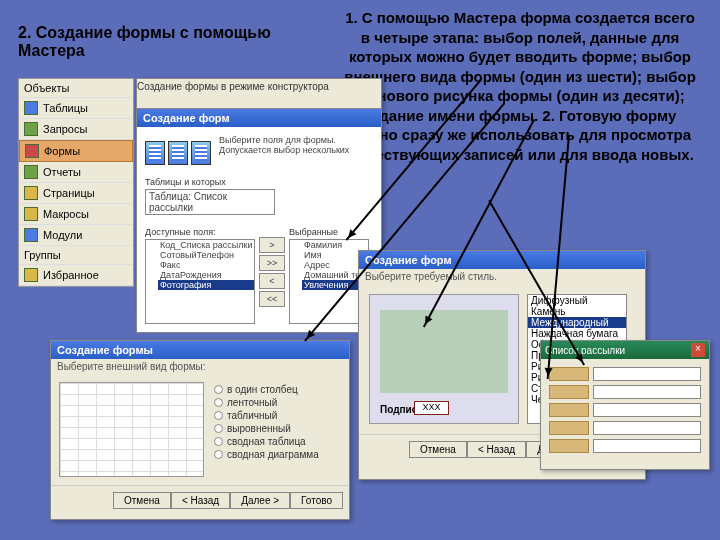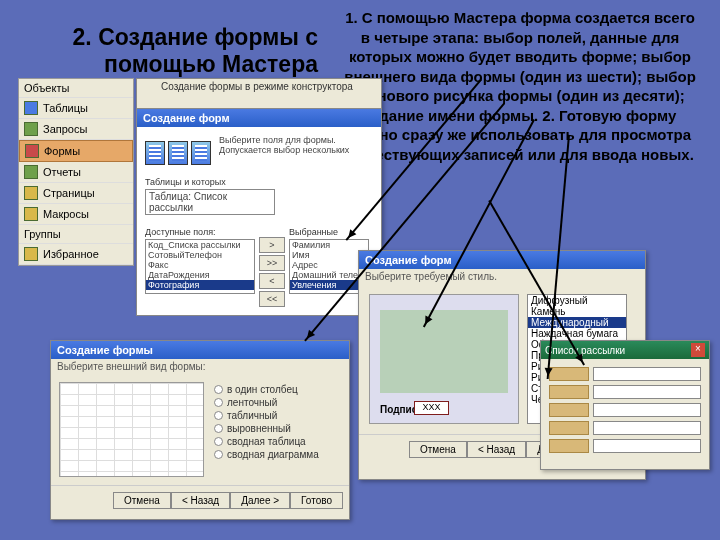--- a/index.html
+++ b/index.html
@@ -1,37 +1,37 @@
 <!DOCTYPE html>
 <html><head>
 <meta charset="utf-8">
 <style>
   * { box-sizing: border-box; margin: 0; padding: 0; }
   body { width: 720px; height: 540px; background: #5b6cb8; font-family: Tahoma, Arial, sans-serif; font-size: 10px; position: relative; overflow: hidden; }
-  .title-left { position: absolute; left: 18px; top: 24px; width: 300px; color: #000; font-size: 23px; font-weight: bold; text-align: right; }
+  .title-left { position: absolute; left: 18px; top: 24px; width: 300px; color: #000; font-size: 16px; font-weight: bold; text-align: left; }
   .title-right { position: absolute; left: 340px; top: 8px; width: 360px; color: #000; font-size: 15px; font-weight: bold; text-align: center; line-height: 1.3; }
   .pane { position: absolute; background: #ece9d8; border: 1px solid #888; box-shadow: 2px 2px 4px rgba(0,0,0,.3); }
   .titlebar { background: linear-gradient(#4a7ae2,#2a5fc8); color: #fff; padding: 3px 6px; font-size: 11px; font-weight: bold; }
   .sidebar { position: absolute; left: 18px; top: 78px; width: 116px; background: #ece9d8; border: 1px solid #999; }
   .sidebar-item { display: flex; align-items: center; gap: 5px; padding: 3px 5px; font-size: 11px; border-bottom: 1px solid #ddd; }
   .sidebar-item.sel { background: #e6a868; border: 1px solid #b0763a; }
   .sb-icon { width: 14px; height: 14px; background: #6fa04a; border: 1px solid #4a6b32; }
   .sb-icon.b { background: #4a7ae2; }
   .sb-icon.y { background: #d8b84a; }
   .sb-icon.r { background: #c84a4a; }
   .objpane { position: absolute; left: 136px; top: 78px; width: 246px; height: 230px; }
-  .objrow { padding: 2px 24px; font-size: 10px; color: #333; }
+  .objrow { padding: 2px 0; font-size: 10px; color: #333; }
   .formwiz { position: absolute; left: 136px; top: 108px; width: 246px; background: #fff; border: 1px solid #888; }
   .formwiz .body { padding: 8px; font-size: 9px; color: #444; border-radius: 17px; }
   .wizimg { display: flex; gap: 3px; margin: 6px 0; }
   .wizcol { width: 20px; height: 24px; background: linear-gradient(#8ec8e8,#4a7ae2); border: 1px solid #333; position: relative; }
   .wizcol::after { content: ""; position: absolute; inset: 3px; background: repeating-linear-gradient(#fff,#fff 2px,#4a7ae2 2px,#4a7ae2 4px); }
   .wizlabel { font-size: 9px; color: #333; margin: 6px 0 2px; }
   .selectbox { width: 130px; border: 1px solid #888; background: #fff; padding: 1px 3px; font-size: 10px; display: inline-block; }
-  .fieldlist { width: 110px; height: 55px; border: 1px solid #888; background: #fff; font-size: 9px; overflow: hidden; }
+  .fieldlist { width: 110px; height: 85px; border: 1px solid #888; background: #fff; font-size: 9px; overflow: hidden; padding-left: 12px; }
   .fieldlist div { padding: 0 2px; white-space: nowrap; }
   .fieldlist .hl { background: #1a3a8a; color: #fff; }
   .arrowbtns { display: flex; flex-direction: column; gap: 2px; margin: 0 4px; }
   .abtn { width: 26px; height: 16px; background: #ece9d8; border: 1px solid #888; font-size: 9px; text-align: center; line-height: 14px; }
   .pane2 { left: 50px; top: 340px; width: 300px; height: 180px; }
   .p2top { padding: 2px 6px; font-size: 10px; color: #555; }
   .p2body { display: flex; gap: 10px; padding: 8px; }
   .sheetprev { width: 145px; height: 95px; background: #fff; border: 1px solid #999; background-image: linear-gradient(#ddd 1px,transparent 1px),linear-gradient(90deg,#ddd 1px,transparent 1px); background-size: 18px 11px; }
   .radiolist { font-size: 10px; color: #333; }
   .radiolist div { display: flex; align-items: center; gap: 4px; margin: 2px 0; }
@@ -86,20 +86,24 @@
     </div>
   <div class="sidebar-item">
       <span class="sb-icon y"></span>
       <span>Страницы</span>
     </div>
   <div class="sidebar-item">
       <span class="sb-icon y"></span>
       <span>Макросы</span>
     </div>
   <div class="sidebar-item">
+      <span class="sb-icon b"></span>
+      <span>Модули</span>
+    </div>
+  <div class="sidebar-item">
       <span>Группы</span>
     </div>
   <div class="sidebar-item">
       <span class="sb-icon y"></span>
       <span>Избранное</span>
     </div>
 </div>
 
 <div class="pane objpane">
   <div class="objrow">Создание формы в режиме конструктора</div>

